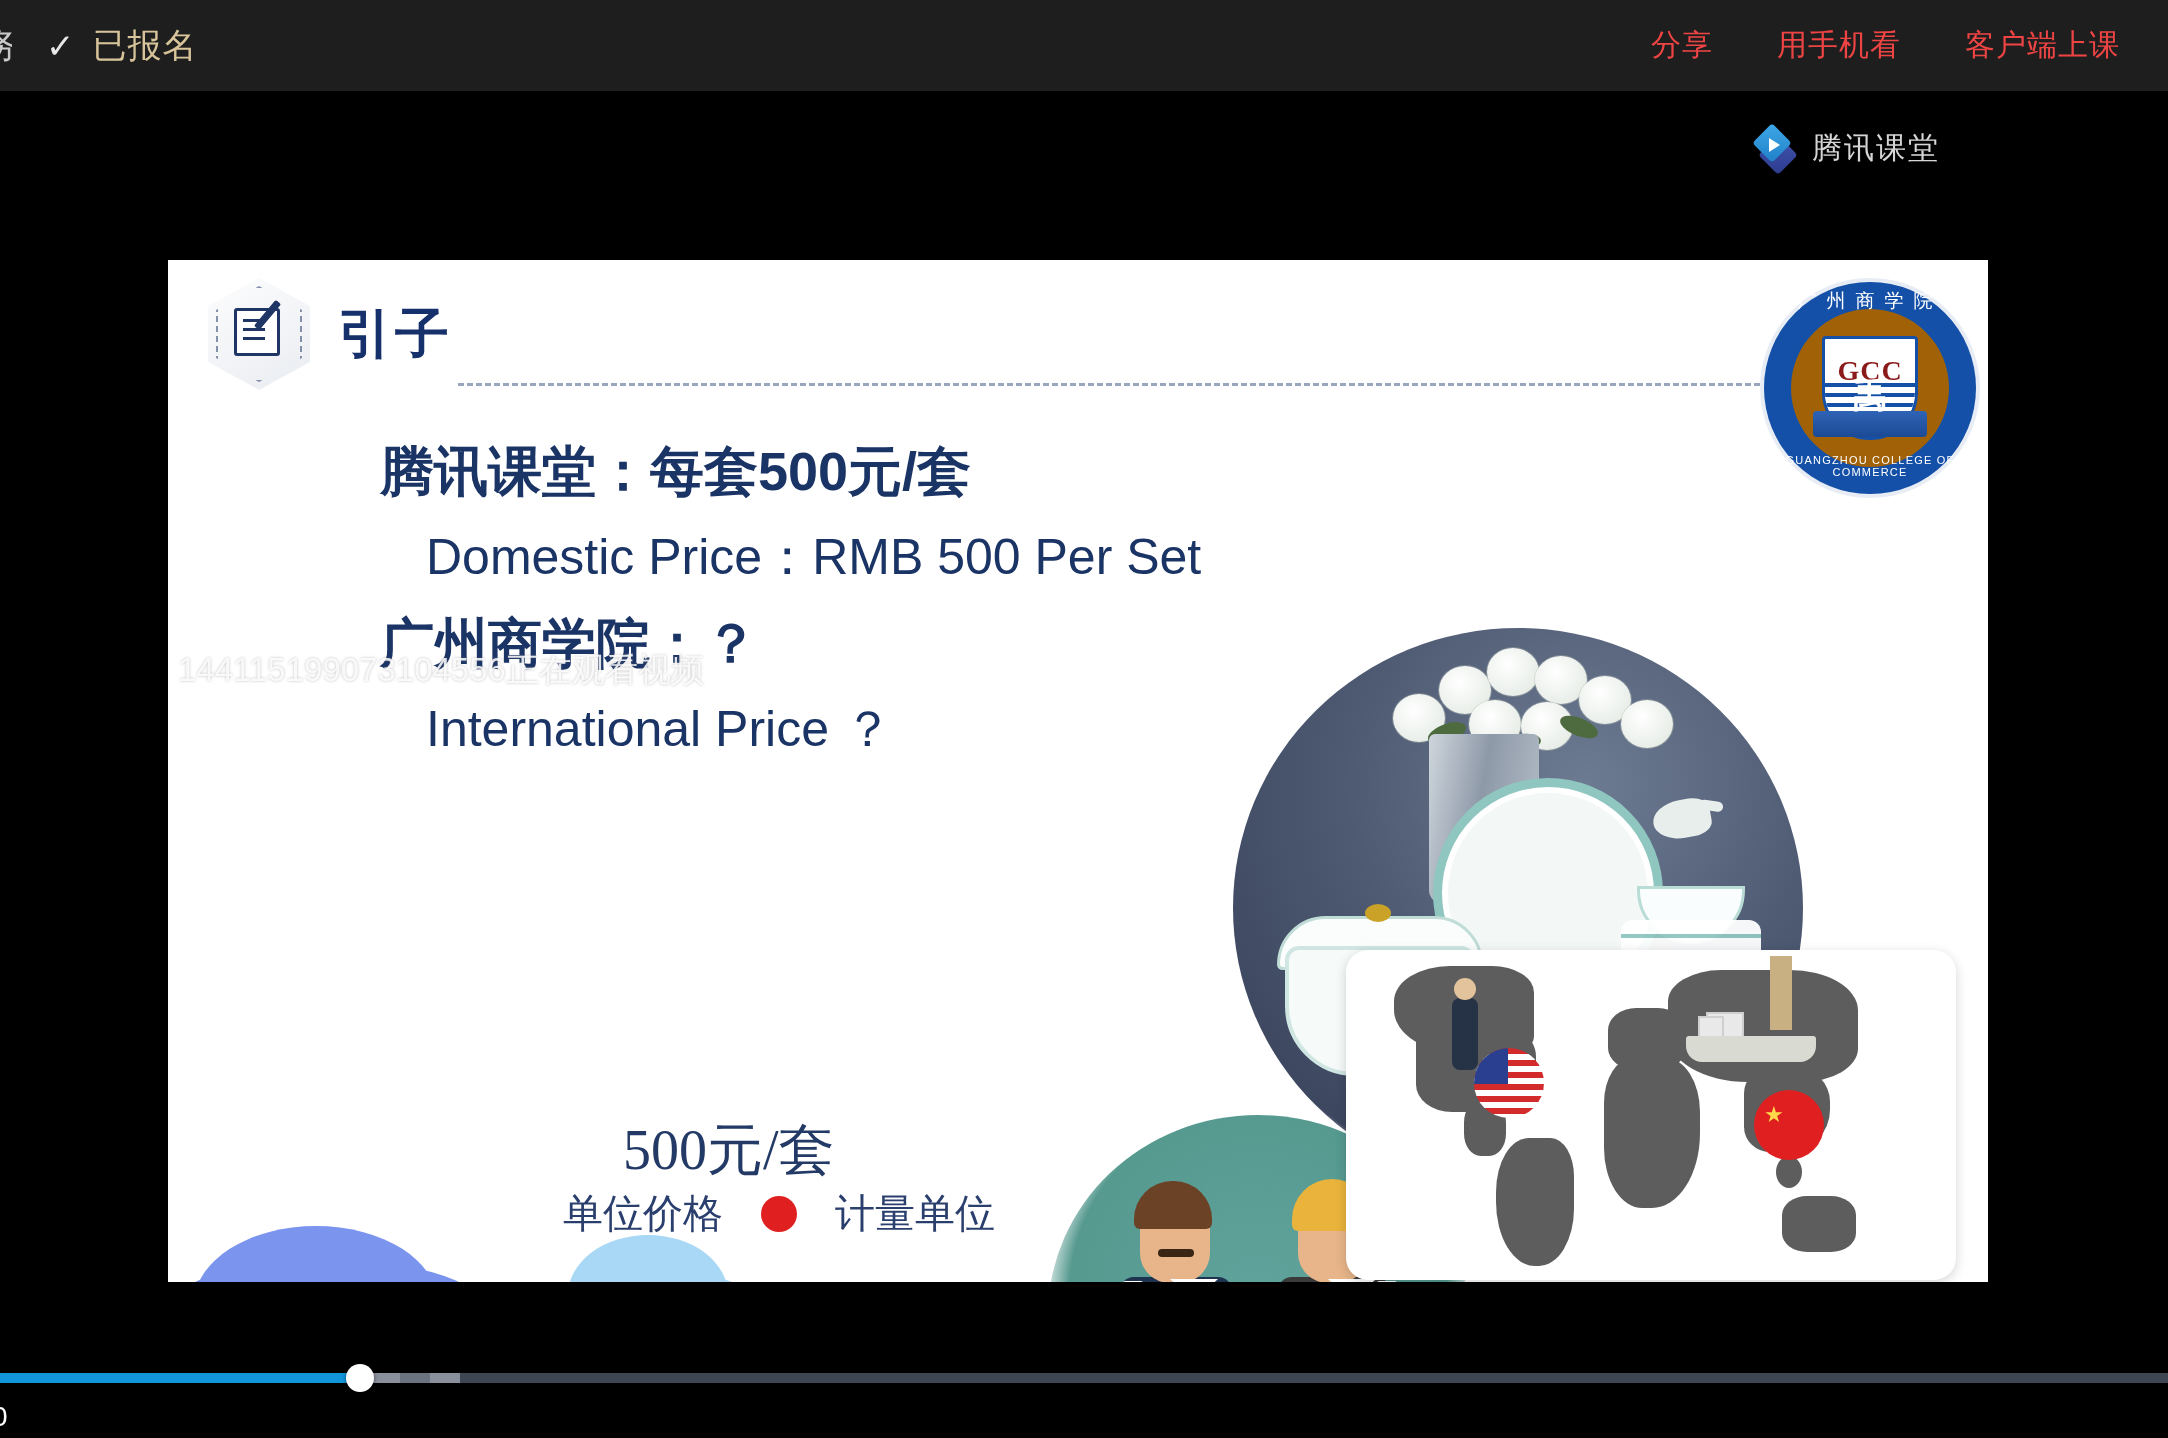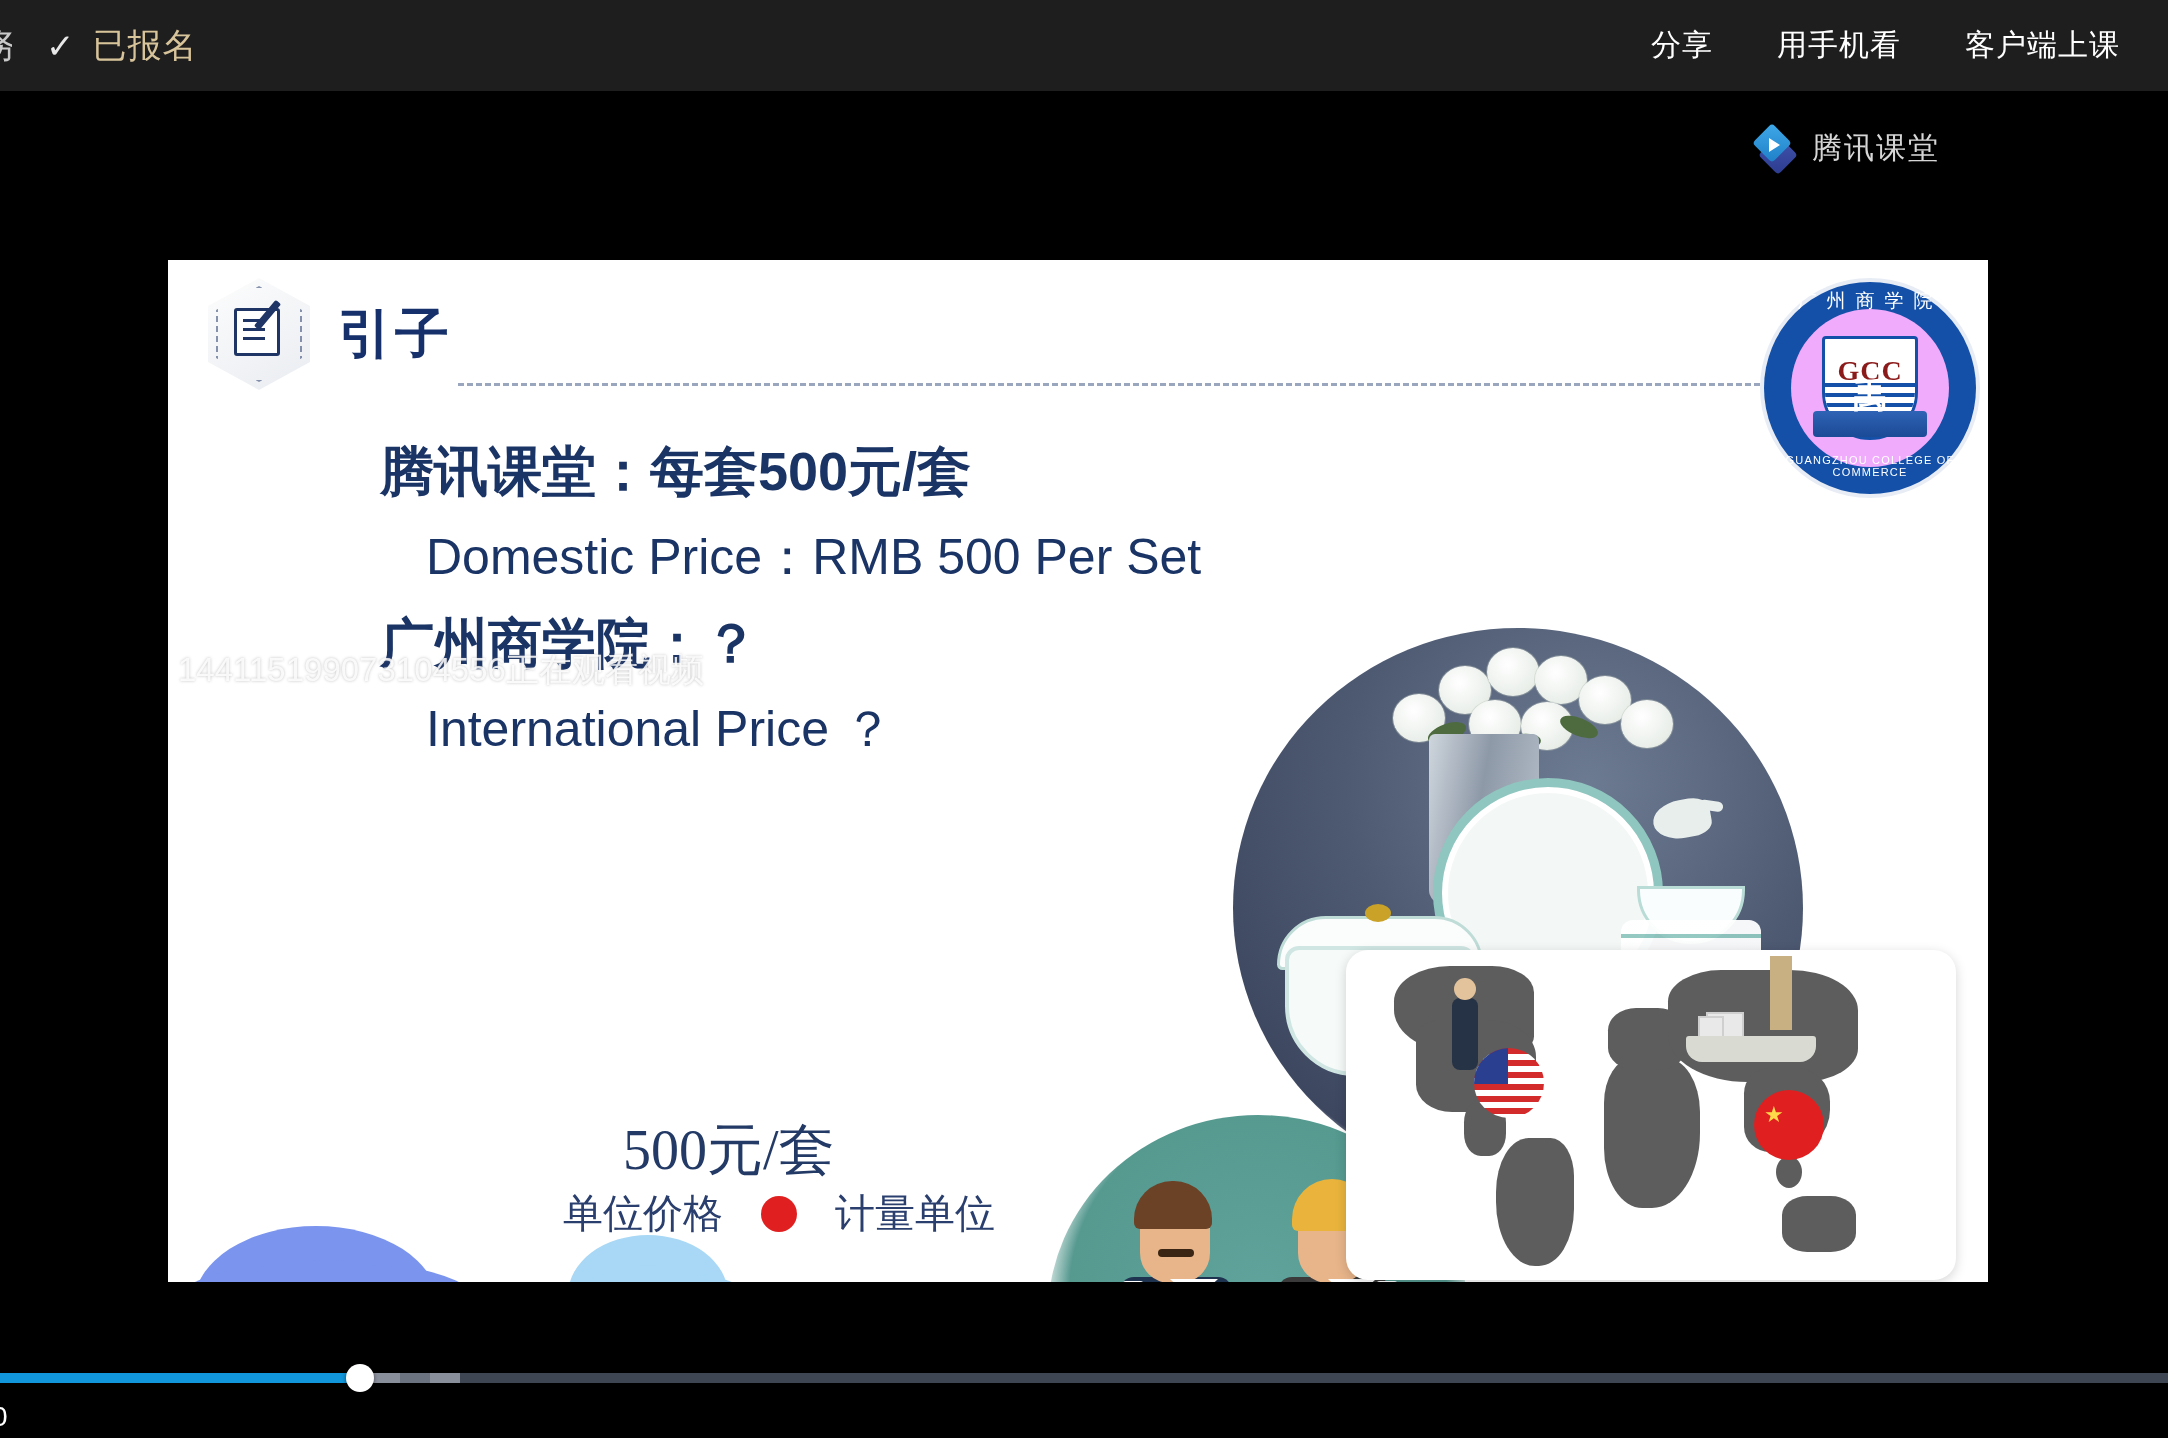--- a/index.html
+++ b/index.html
@@ -19,21 +19,21 @@
   .topbar-left { display: flex; align-items: center; padding-left: 0px; }
   .cut-char {
     color: #c9c9c9; font-size: 34px; margin-left: -14px; width: 26px;
     overflow: hidden; white-space: nowrap;
   }
   .check-mark { color: #e8e8e8; font-size: 34px; margin-left: 34px; font-weight: 400; }
   .enrolled { color: #d8c49a; font-size: 34px; margin-left: 18px; letter-spacing: 1px; }
   .topbar-right {
     margin-left: auto; display: flex; align-items: center; gap: 64px; padding-right: 48px;
   }
-  .topnav-item { color: #ffffff; font-size: 30px; letter-spacing: 1px; cursor: pointer; }
+  .topnav-item { color: #ef4444; font-size: 30px; letter-spacing: 1px; cursor: pointer; }
 
   
   .tencent-logo {
     position: absolute; right: 228px; top: 128px;
     display: flex; align-items: center; gap: 14px;
   }
   .tc-mark { position: relative; width: 40px; height: 40px; }
   .tc-diamond {
     position: absolute; left: 0; top: 0; width: 28px; height: 28px;
     background: linear-gradient(135deg,#3fa9e8,#1f7fc8);
@@ -218,21 +218,21 @@
     border-radius: 9px; transform-origin: bottom center;
   }
 
   
   .gcc {
     position: absolute; right: 12px; top: 22px; width: 212px; height: 212px;
     border-radius: 50%; background: #1450a8; box-shadow: 0 0 0 4px #e8edf5;
     display: flex; align-items: center; justify-content: center;
   }
   .gcc-inner {
-    width: 158px; height: 158px; border-radius: 50%; background: #f0abfc;
+    width: 158px; height: 158px; border-radius: 50%; background: #a16207;
     display: flex; align-items: center; justify-content: center; position: relative;
   }
   .gcc-shield {
     width: 96px; height: 104px; background: #ffffff; border: 3px solid #1450a8;
     border-radius: 4px 4px 48px 48px; position: relative; overflow: hidden;
   }
   .gcc-shield::before {
     content:""; position:absolute; left:0; right:0; top: 44px; height: 58px;
     background: repeating-linear-gradient(180deg,#1450a8 0 4px,#ffffff 4px 10px);
   }

